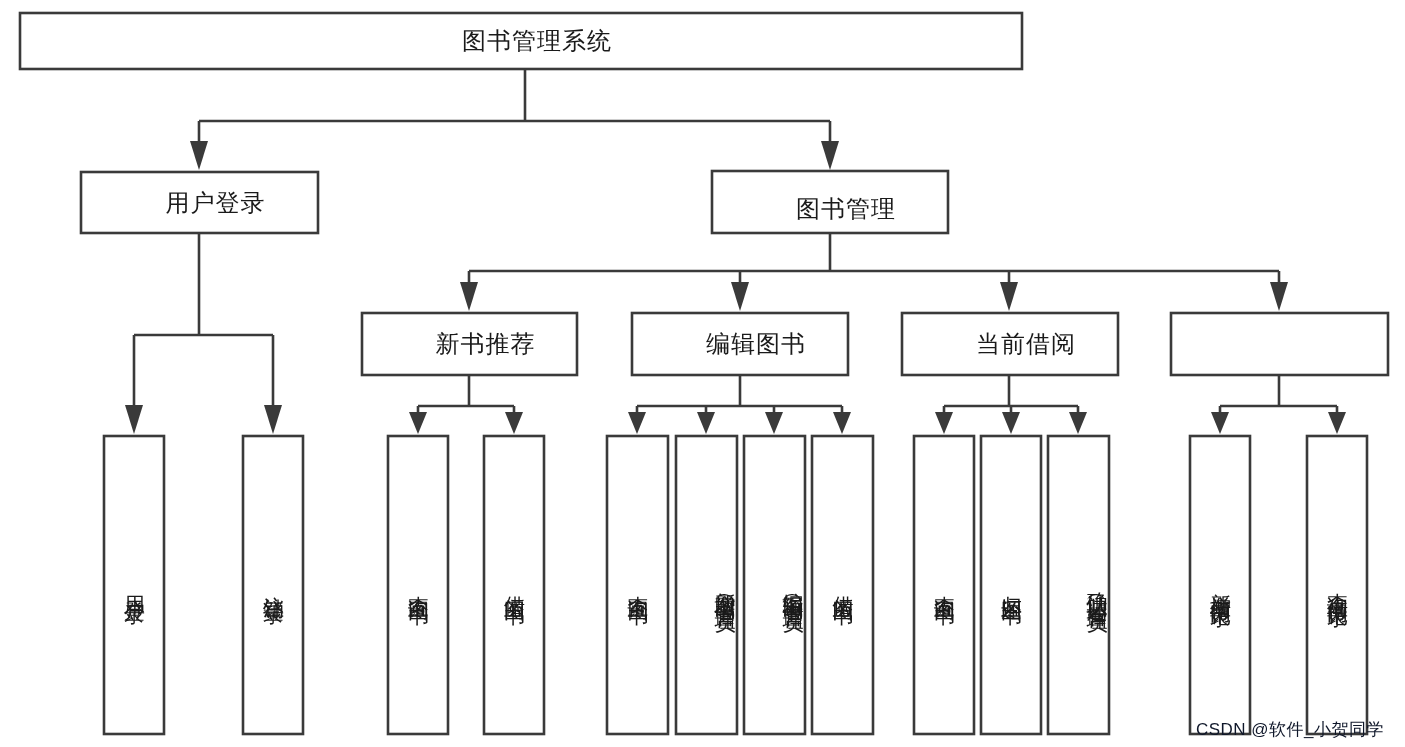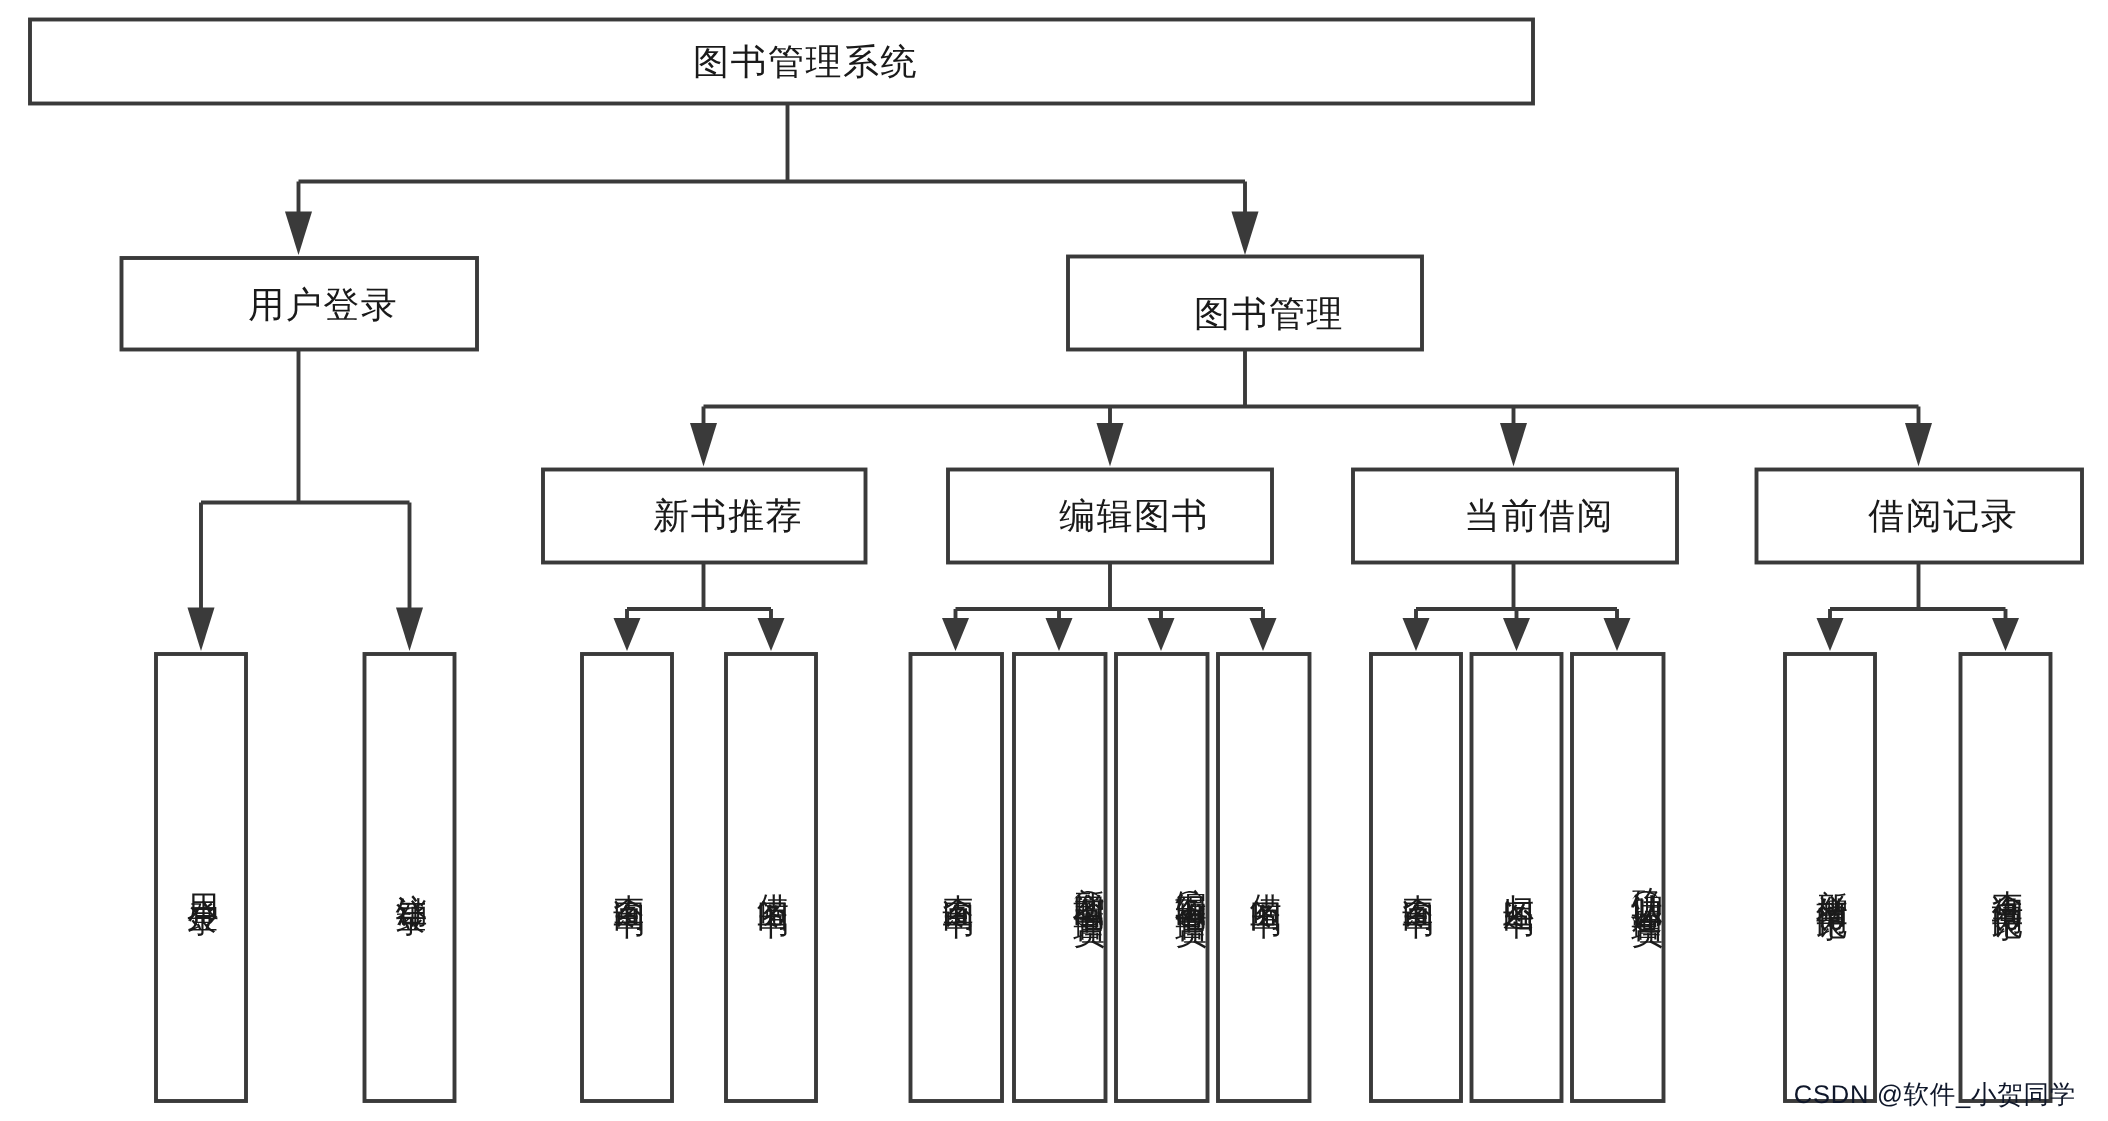--- a/index.html
+++ b/index.html
@@ -179,21 +179,20 @@
   <div class="node-label horizontal" style="left:81px; top:172px; width:237px; height:61px;">用户登录</div>
 
   <div class="node-label horizontal" style="left:712px; top:171px; width:236px; height:76px;">图书管理</div>
 
   <div class="node-label horizontal" style="left:362px; top:313px; width:215px; height:62px;border-radius:17px;">新书推荐</div>
 
   <div class="node-label horizontal" style="left:632px; top:313px; width:216px; height:62px;">编辑图书</div>
 
   <div class="node-label horizontal" style="left:902px; top:313px; width:216px; height:62px;border-radius:26px;">当前借阅</div>
 
-  <div class="node-label horizontal" style="left:1171px; top:313px; width:217px; height:62px;">借阅记录</div>
 
   <div class="node-label vertical" style="left:104px; top:436px; width:60px; height:298px;">用户登录</div>
   <div class="node-label vertical" style="left:243px; top:436px; width:60px; height:298px;">注销登录</div>
 
   <div class="node-label vertical" style="left:388px; top:436px; width:60px; height:298px;">查询图书</div>
   <div class="node-label vertical" style="left:484px; top:436px; width:60px; height:298px;">借阅图书</div>
 
   <div class="node-label vertical" style="left:607px; top:436px; width:61px; height:298px;">查询图书</div>
   <div class="node-label vertical" style="left:676px; top:436px; width:61px; height:298px; align-items:flex-start; padding-top:6px;">新增图书（管理员）</div>
   <div class="node-label vertical" style="left:744px; top:436px; width:61px; height:298px; align-items:flex-start; padding-top:6px;">编辑图书（管理员）</div>

